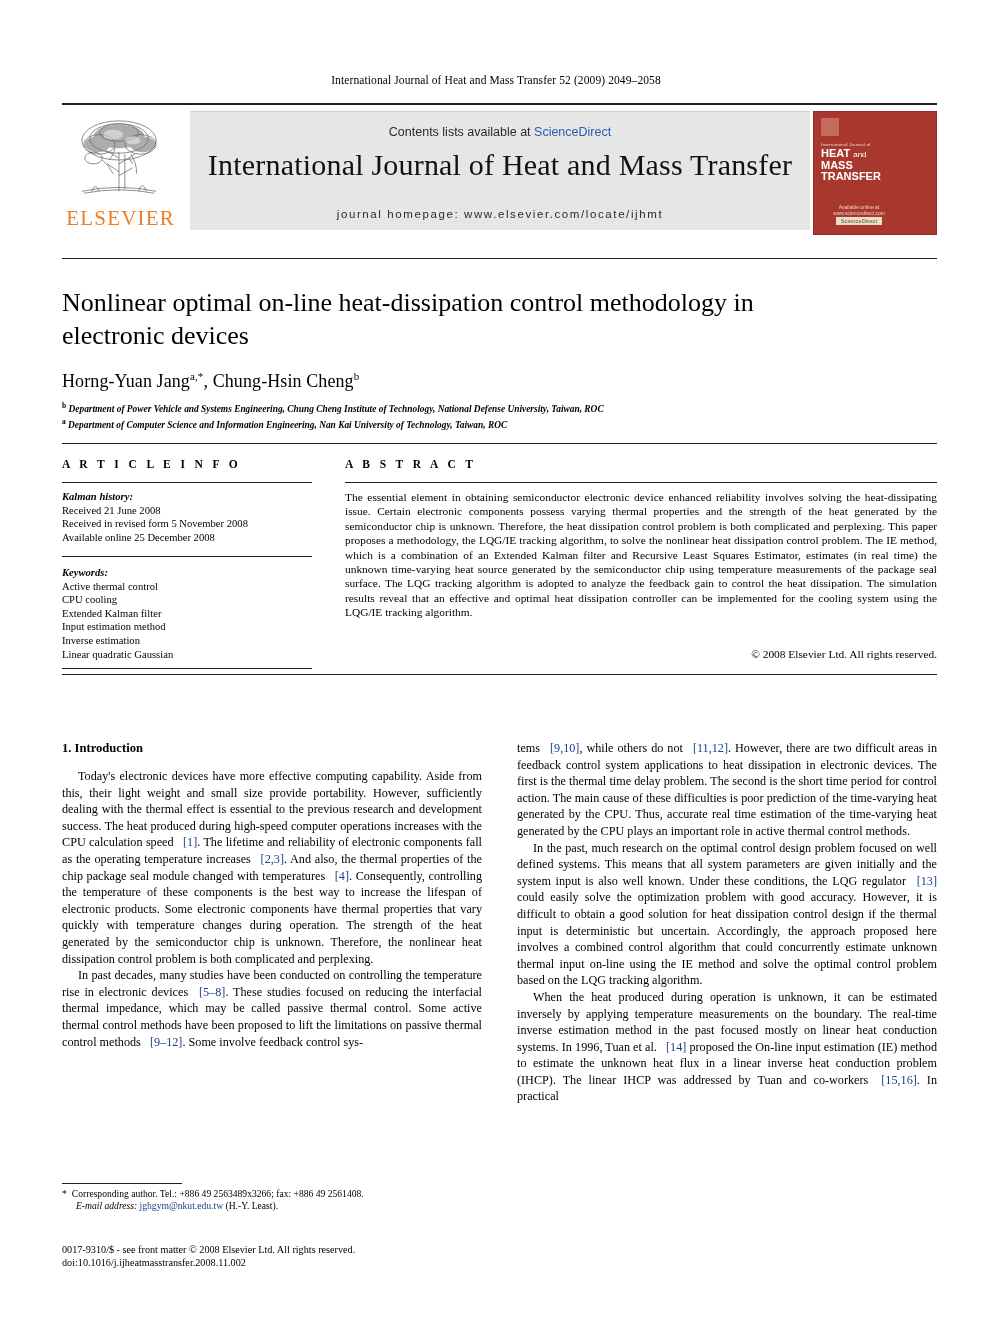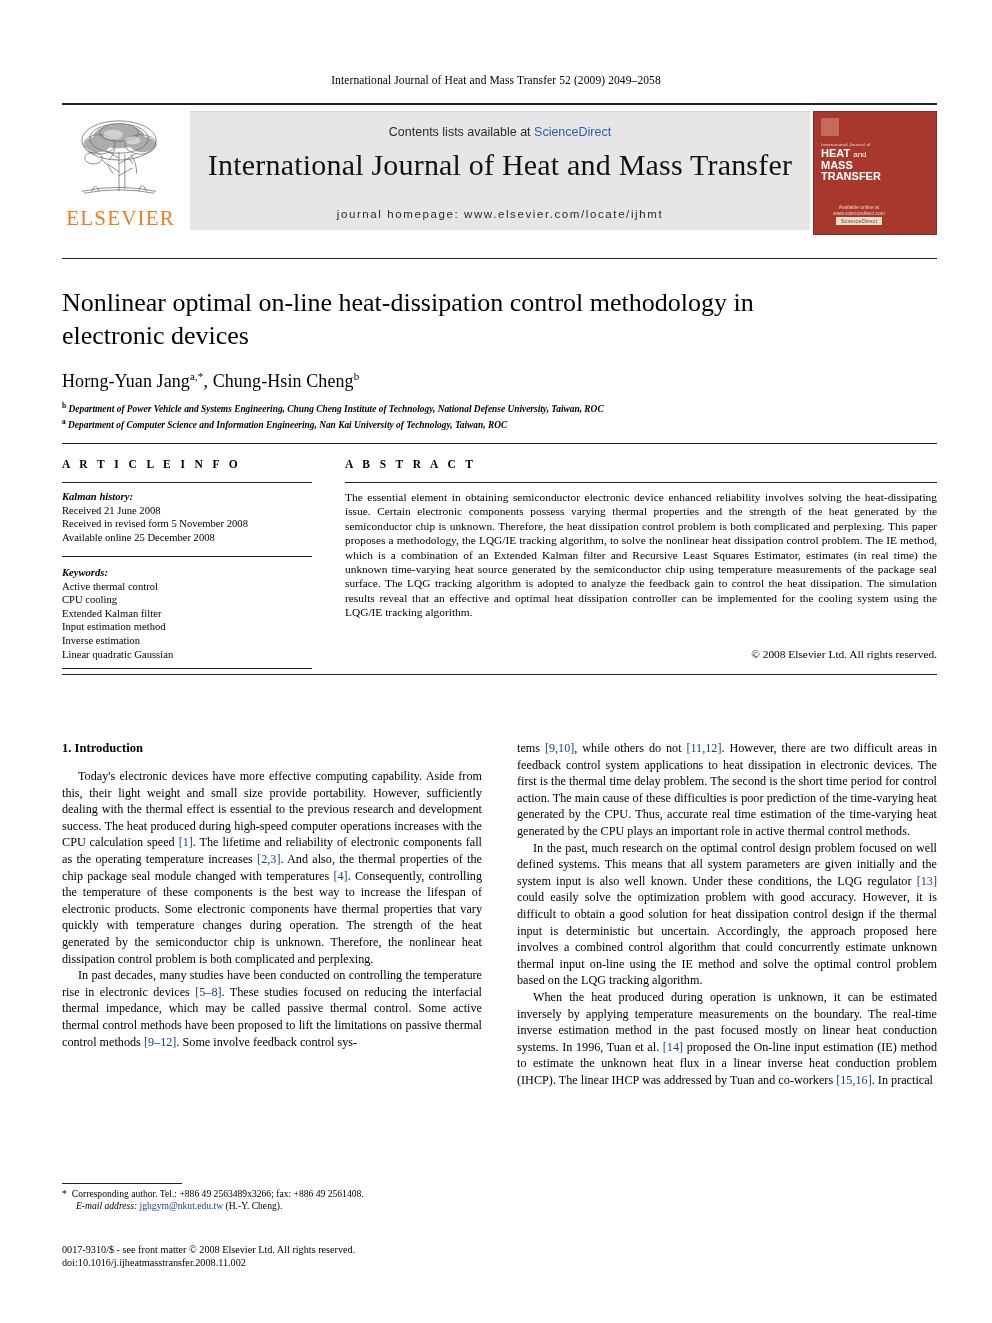--- a/index.html
+++ b/index.html
@@ -289,21 +289,21 @@
   #col-left  { left: 62px; }
   #col-right { left: 517px; }
   .col h2 {
     margin: 0 0 12px 0;
     font-size: 12.6px;
     font-weight: bold;
     line-height: 16px;
   }
   .col p { margin: 0; text-indent: 16px; }
   .col p.nofirst { text-indent: 0; }
-  .ref { color: #1a3e8c; }
+  .ref { color: #1a3e8c; margin-left: 6px; }
 
   
   .foot-rule {
     position: absolute;
     top: 1183px;
     left: 62px;
     width: 120px;
     height: 1px;
     background: #231f20;
   }
@@ -452,21 +452,21 @@
 
   <div class="col" id="col-right">
     <p class="nofirst">tems <span class="ref" style="color:#1a3e8c">[9,10]</span>, while others do not <span class="ref" style="color:#1a3e8c">[11,12]</span>. However, there are two difficult areas in feedback control system applications to heat dissipation in electronic devices. The first is the thermal time delay problem. The second is the short time period for control action. The main cause of these difficulties is poor prediction of the time-varying heat generated by the CPU. Thus, accurate real time estimation of the time-varying heat generated by the CPU plays an important role in active thermal control methods.</p>
     <p>In the past, much research on the optimal control design problem focused on well defined systems. This means that all system parameters are given initially and the system input is also well known. Under these conditions, the LQG regulator <span class="ref" style="color:#1a3e8c">[13]</span> could easily solve the optimization problem with good accuracy. However, it is difficult to obtain a good solution for heat dissipation control design if the thermal input is deterministic but uncertain. Accordingly, the approach proposed here involves a combined control algorithm that could concurrently estimate unknown thermal input on-line using the IE method and solve the optimal control problem based on the LQG tracking algorithm.</p>
     <p>When the heat produced during operation is unknown, it can be estimated inversely by applying temperature measurements on the boundary. The real-time inverse estimation method in the past focused mostly on linear heat conduction systems. In 1996, Tuan et al. <span class="ref" style="color:#1a3e8c">[14]</span> proposed the On-line input estimation (IE) method to estimate the unknown heat flux in a linear inverse heat conduction problem (IHCP). The linear IHCP was addressed by Tuan and co-workers <span class="ref" style="color:#1a3e8c">[15,16]</span>. In practical</p>
   </div>
 
   <div class="foot-rule"></div>
   <div class="footnote">
     <div><span class="star">*</span><span>Corresponding author. Tel.: +886 49 2563489x3266; fax: +886 49 2561408.</span></div>
-    <div class="fn-line2"><span class="em-lbl">E-mail address:</span> <span class="mail">jghgym@nkut.edu.tw</span> <span>(H.-Y. Cheng).</span></div>
+    <div class="fn-line2"><span class="em-lbl">E-mail address:</span> <span class="mail">jghgym@nkut.edu.tw</span> <span>(H.-Y. Least).</span></div>
   </div>
 
   <div class="imprint">
     <div>0017-9310/$ - see front matter © 2008 Elsevier Ltd. All rights reserved.</div>
     <div>doi:10.1016/j.ijheatmasstransfer.2008.11.002</div>
   </div>
 
 </div>
 
 </body></html>

